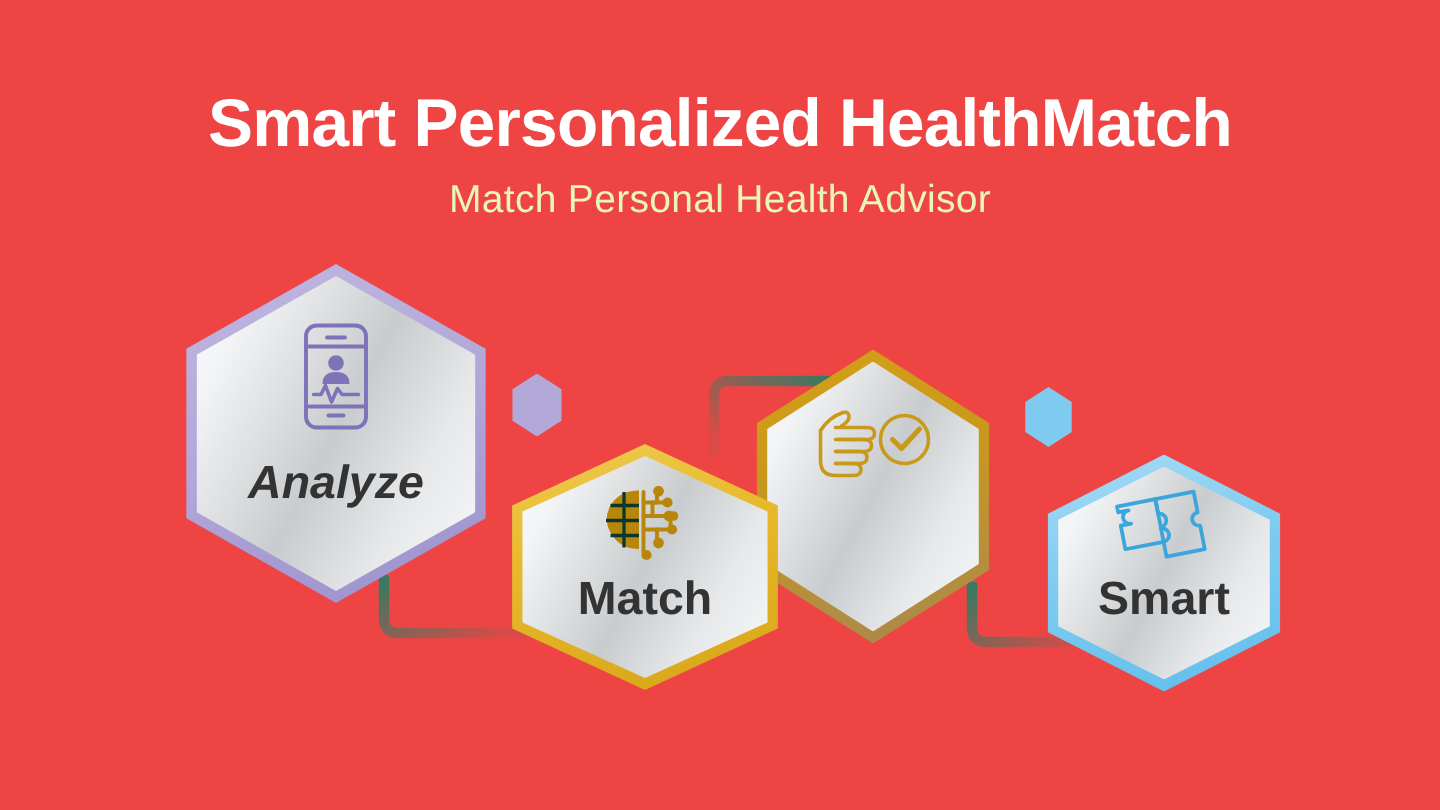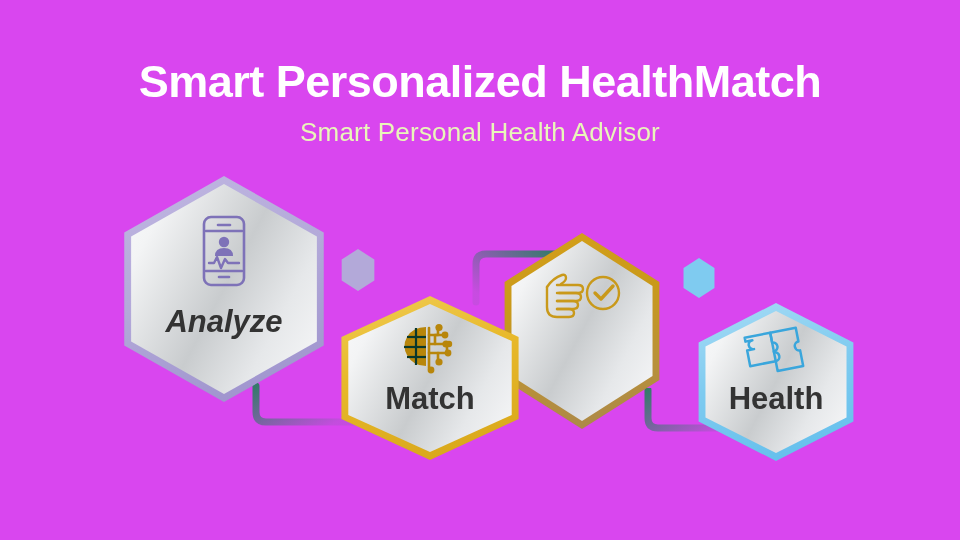--- a/index.html
+++ b/index.html
@@ -2,21 +2,21 @@
 <html><head>
 <meta charset="utf-8">
 <style>
   * { margin:0; padding:0; box-sizing:border-box; }
   html, body {
     width:960px; height:540px; overflow:hidden;
     font-family:"Liberation Sans", sans-serif;
   }
   #stage {
     position:relative; width:960px; height:540px;
-    background:#d946ef;
+    background:#ef4444;
   }
 
   
   #header { position:absolute; top:0; left:0; width:960px; text-align:center; }
   #title {
     margin-top:58px;
     font-size:45px; font-weight:bold; letter-spacing:-0.5px;
     color:#FFFFFF; line-height:1.05;
   }
   #subtitle {
@@ -55,21 +55,21 @@
     clip-path: polygon(50% 0%, 93% 25%, 93% 75%, 50% 100%, 7% 75%, 7% 25%);
   }
 </style>
 </head>
 <body>
 
 <div id="stage">
 
   <div id="header">
     <div id="title">Smart Personalized HealthMatch</div>
-    <div id="subtitle">Smart Personal Health Advisor</div>
+    <div id="subtitle">Match Personal Health Advisor</div>
   </div>
 
   <svg class="connector" style="left:250px; top:382px;" width="130" height="60" viewBox="0 0 130 60">
     <defs>
       <linearGradient id="cg1" x1="0" y1="0" x2="1" y2="0.6">
         <stop offset="0%" stop-color="#2C7D63" stop-opacity="0.95"></stop>
         <stop offset="100%" stop-color="#2C7D63" stop-opacity="0.12"></stop>
       </linearGradient>
     </defs>
     <path d="M6 4 L6 30 Q6 40 16 40 L112 40" fill="none" stroke="url(#cg1)" stroke-width="7" stroke-linecap="round"></path>
@@ -181,16 +181,16 @@
 
     <div class="hex-icon" style="top:20px; height:58px;">
       <svg width="72" height="54" viewBox="0 0 72 54" fill="none" stroke="#3AA6DC" stroke-width="2.5" stroke-linecap="round" stroke-linejoin="round">
         <g transform="rotate(-11 36 27)">
           <path d="M8 20 h7 a4.5 4.5 0 1 1 0 -9 h-7 v-4 h26 v10 a4.5 4.5 0 1 1 0 9 v10 h-26 z"></path>
           <path d="M34 7 h26 v14 a4.5 4.5 0 1 0 0 9 v16 h-26 v-10 a4.5 4.5 0 1 0 0 -9 z"></path>
         </g>
       </svg>
     </div>
 
-    <div class="hex-label" style="top:78px; font-size:31px;">Health</div>
+    <div class="hex-label" style="top:78px; font-size:31px;">Smart</div>
   </div>
 
 </div>
 
 </body></html>

